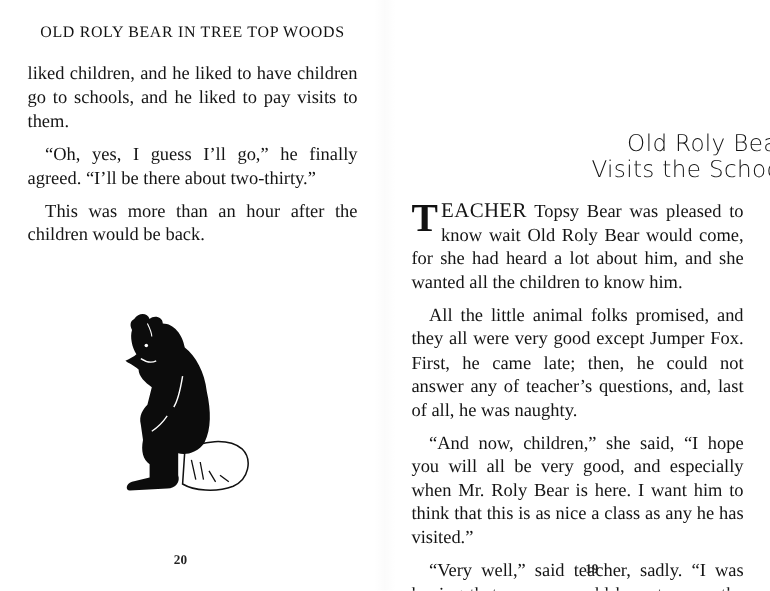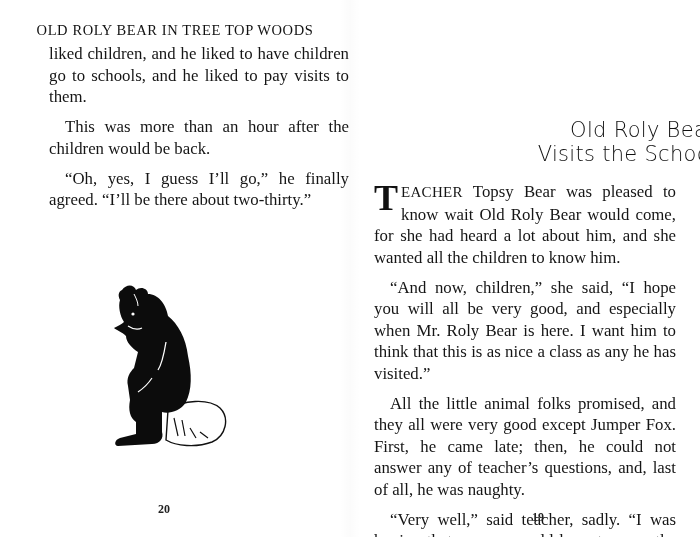--- a/index.html
+++ b/index.html
@@ -15,53 +15,53 @@
       position: absolute; left: 0; width: 350px; top: 22px; text-align: center;
       font-family: "Liberation Serif", serif; font-size: 14.5px; letter-spacing: 0.6px; color: #111;
     }
     .body-text {
       font-family: "Liberation Serif", serif; font-size: 16.8px; line-height: 21.5px; color: #151515;
       text-align: justify;
     }
     .body-text p { margin: 0 0 8.5px 0; text-indent: 16px; }
     .body-text p.noindent { text-indent: 0; }
 
-    .left-text { position: absolute; left: 25px; top: 43px; width: 300px; margin-left: 24px; }
+    .left-text { position: absolute; left: 25px; top: 56px; width: 300px; }
     .bear { position: absolute; left: 108px; top: 282px; width: 120px; height: 170px; }
     .page-number {
       position: absolute; font-family: "Liberation Serif", serif; font-weight: bold; font-size: 12px; color: #222;
     }
     .pn-left { left: 158px; top: 502px; }
     .pn-right { left: 519px; top: 510px; }
 
     .chapter-title {
       position: absolute; left: 16px; width: 350px; top: 118px; text-align: right;
       font-family: "DejaVu Sans", sans-serif; font-weight: 300; font-size: 21px; line-height: 24px; color: #111;
       letter-spacing: 0.3px;
     }
     .right-text { position: absolute; left: 24px; top: 181px; width: 302px; }
     .dropcap {
       float: left; font-family: "Liberation Serif", serif; font-size: 36px; line-height: 30px;
       margin: 2px 3px 0 0; font-weight: bold; color: #111;
     }
-    .smallcaps-lead { font-size: 15px; letter-spacing: 0.3px; }
+    .smallcaps-lead { font-size: 19px; letter-spacing: 0.3px; }
     .spine-shade { position: absolute; left: 340px; top: 0; width: 20px; height: 537px;
       background: linear-gradient(to right, rgba(0,0,0,0) 0%, rgba(0,0,0,0.015) 50%, rgba(0,0,0,0) 100%); }
   </style>
 </head>
 <body>
 
 <div class="spine-shade"></div>
 
 <div class="page page-left">
   <div class="running-head">OLD ROLY BEAR IN TREE TOP WOODS</div>
   <div class="body-text left-text">
     <p class="noindent">liked children, and he liked to have children go to schools, and he liked to pay visits to them.</p>
+    <p>“Oh, yes, I guess I’ll go,” he finally agreed. “I’ll be there about two-thirty.”</p>
     <p>This was more than an hour after the children would be back.</p>
-    <p>“Oh, yes, I guess I’ll go,” he finally agreed. “I’ll be there about two-thirty.”</p>
   </div>
 
   <svg class="bear" viewBox="0 0 120 170">
 
     <path d="M60 128 C75 118,100 116,112 126 C122 136,118 154,104 160 C88 166,68 164,58 158 Z" fill="#fff" stroke="#111" stroke-width="1.4"></path>
     <path d="M66 136 l4 18 M74 138 l3 16 M82 146 l6 10 M92 150 l8 6" stroke="#111" stroke-width="1.2" fill="none"></path>
 
     <path d="M14 8 C18 2,26 2,28 8 C32 4,40 6,40 12 C50 12,58 22,60 34 C70 42,78 56,80 74 C84 92,84 108,78 120 C72 130,60 132,54 130 L54 150 C56 156,52 162,44 162 L10 164 C6 164,6 158,12 156 L28 152 L28 140 C22 136,20 128,22 118 L20 104 C18 96,22 90,26 86 L30 70 C24 66,18 60,18 54 C14 50,8 48,6 46 C10 44,14 42,16 40 C12 34,10 24,12 18 C10 14,10 10,14 8 Z" fill="#0c0c0c"></path>
 
     <path d="M20 44 C26 48,30 48,34 46" stroke="#fff" stroke-width="1.2" fill="none"></path>
@@ -74,18 +74,18 @@
   <div class="page-number pn-left">20</div>
 </div>
 
 <div class="page page-right">
   <div class="chapter-title">
     <div>Old Roly Bear</div>
     <div>Visits the School</div>
   </div>
   <div class="body-text right-text">
     <p class="noindent"><span class="dropcap">T</span><span class="smallcaps-lead">EACHER</span><span> Topsy Bear was pleased to know wait Old Roly Bear would come, for she had heard a lot about him, and she wanted all the children to know him.</span></p>
+    <p>All the little animal folks promised, and they all were very good except Jumper Fox.  First, he came late; then, he could not answer any of teacher’s questions, and, last of all, he was naughty.</p>
     <p>“And now, children,” she said, “I hope you will all be very good, and especially when Mr. Roly Bear is here.  I want him to think that this is as nice a class as any he has visited.”</p>
-    <p>All the little animal folks promised, and they all were very good except Jumper Fox.  First, he came late; then, he could not answer any of teacher’s questions, and, last of all, he was naughty.</p>
     <p>“Very well,” said teacher, sadly.  “I was hoping that no one would have to wear the cap</p>
   </div>
   <div class="page-number pn-right" style="left:182px;text-align:center;">19</div>
 </div>
 
 </body></html>

